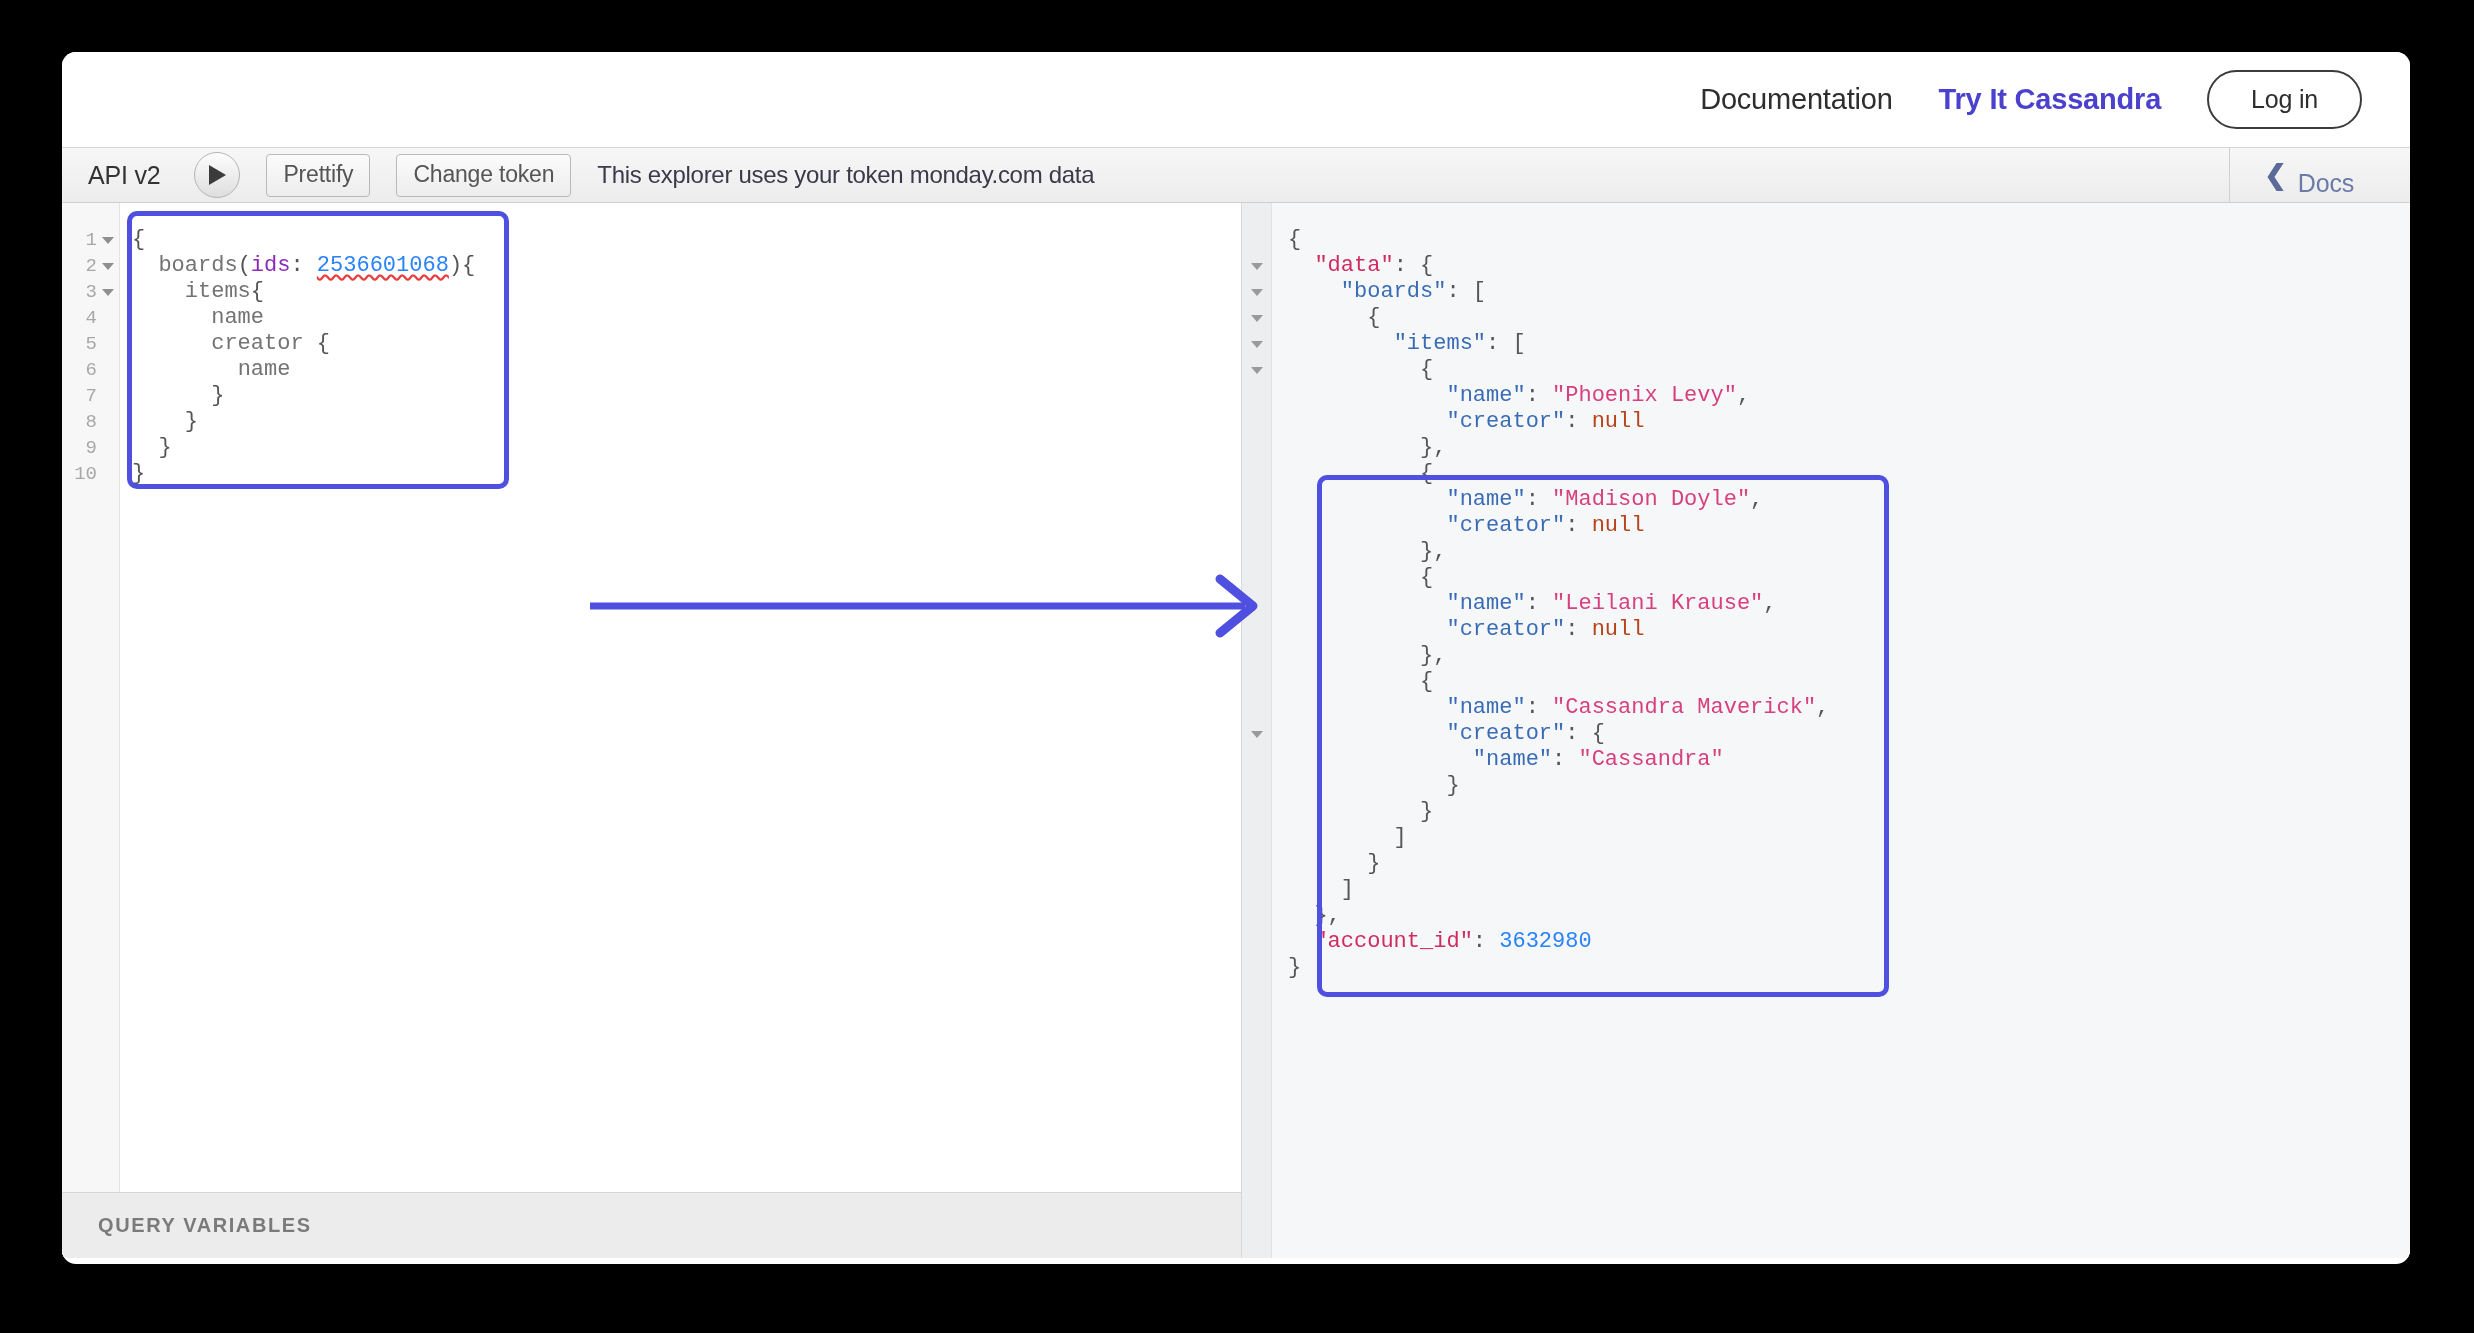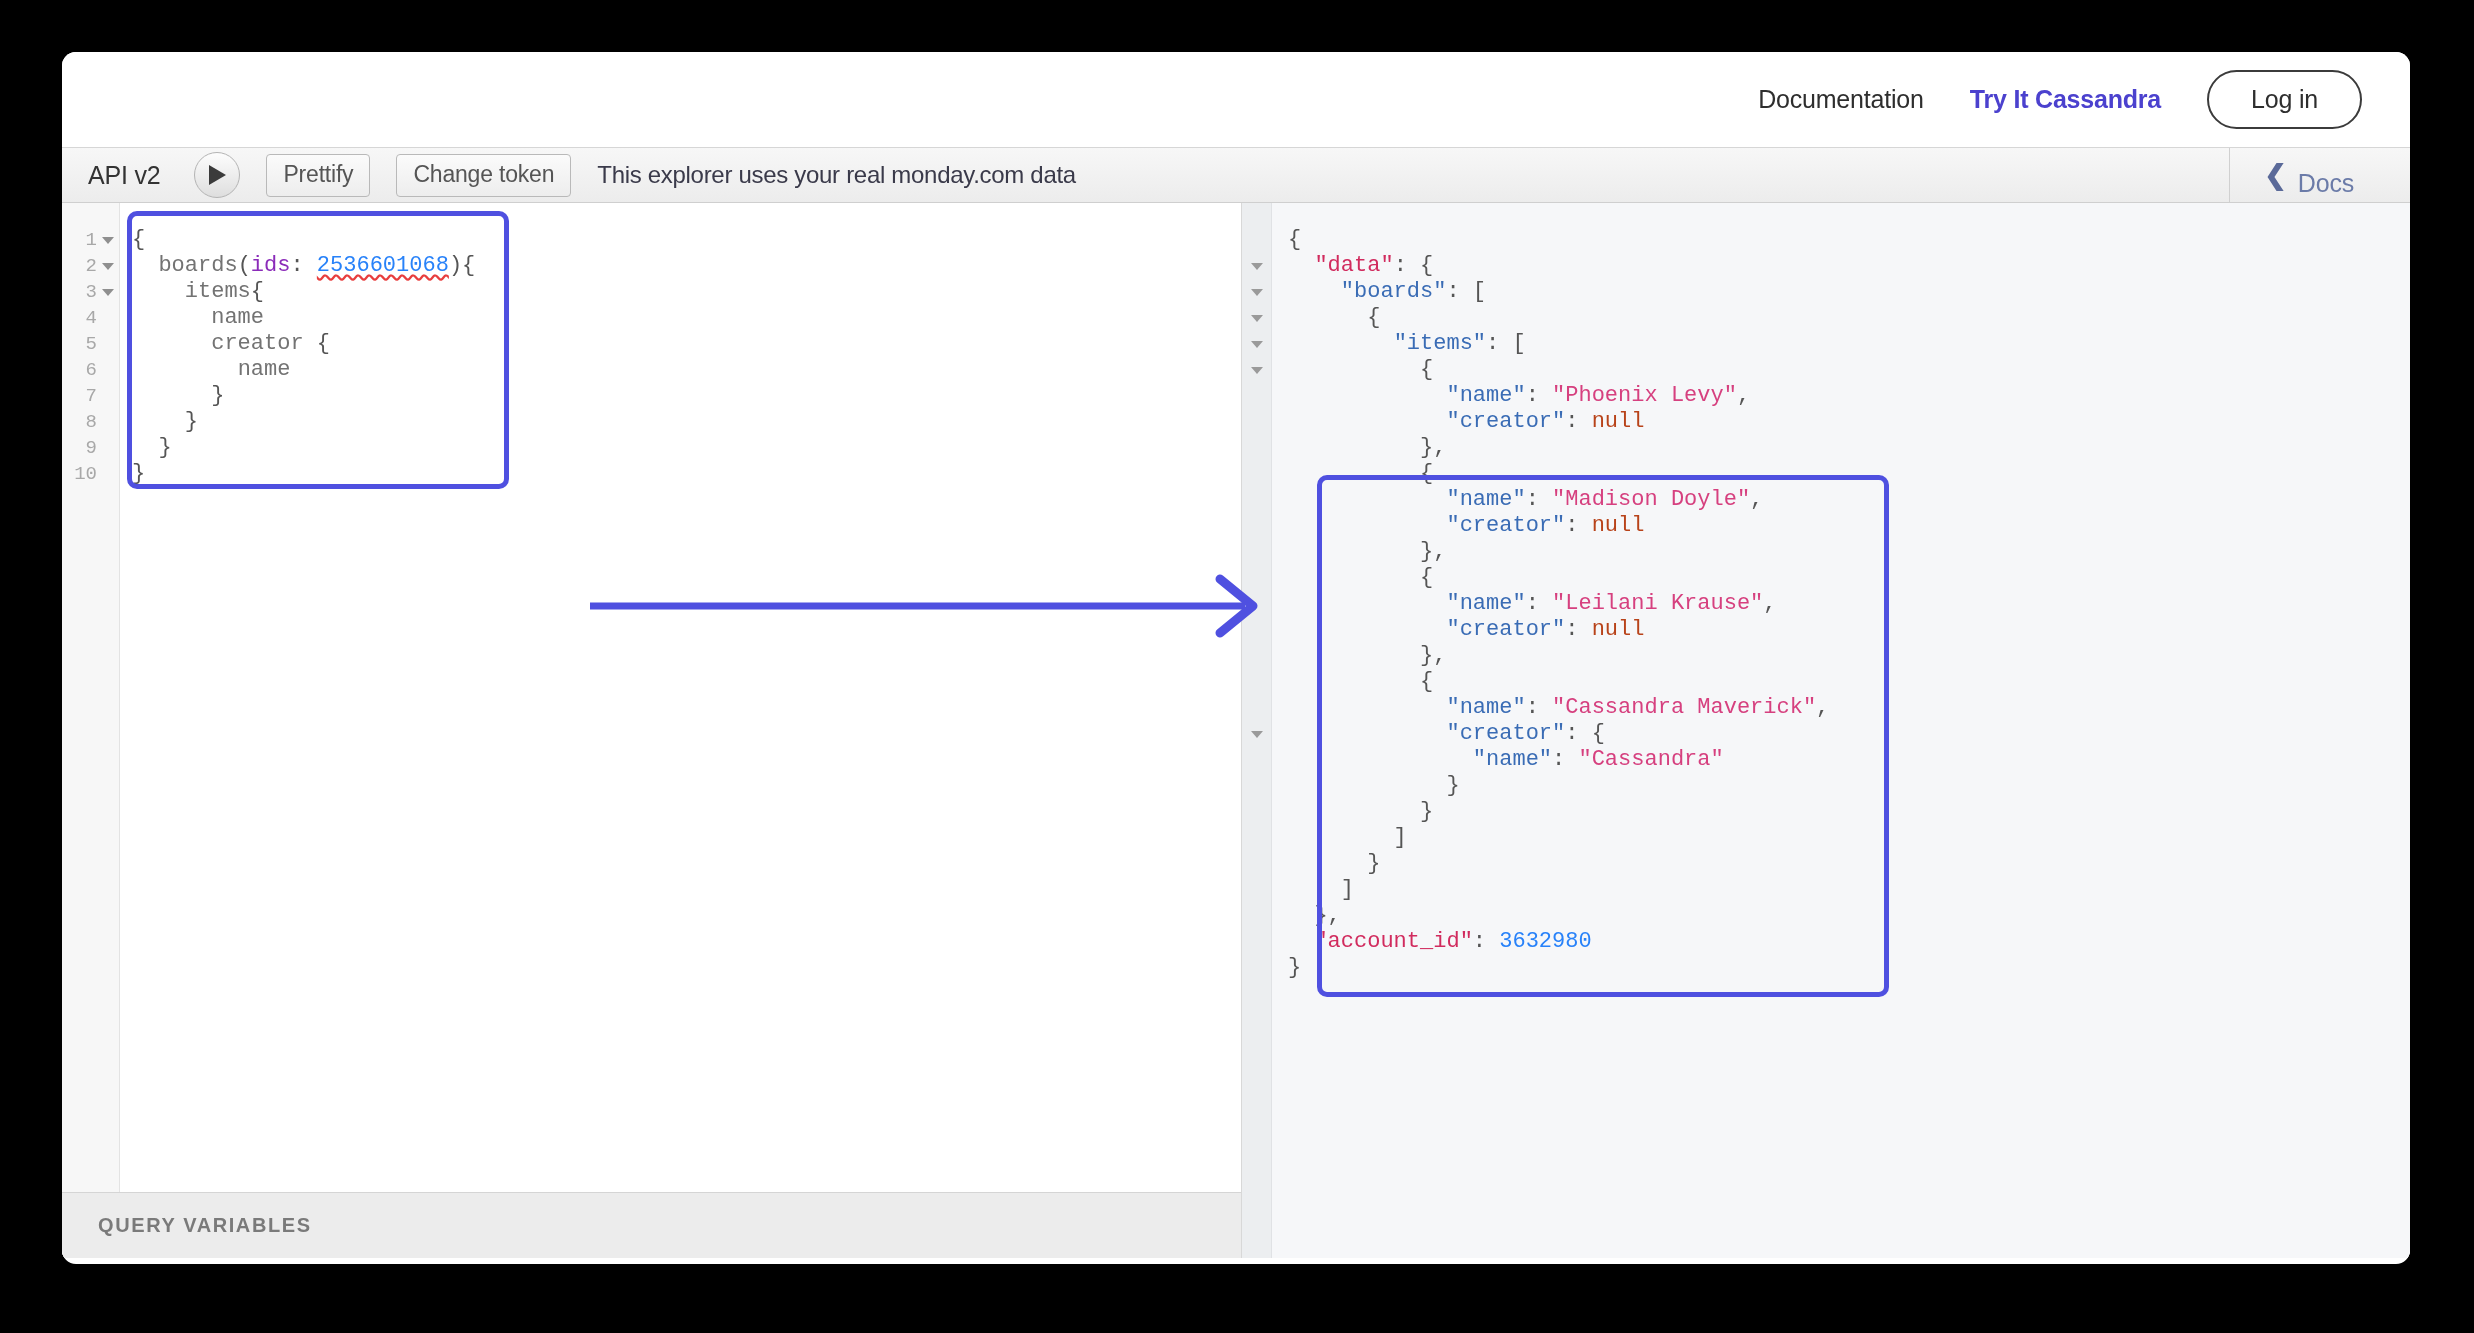--- a/index.html
+++ b/index.html
@@ -68,21 +68,21 @@
   }
   #product-title {
     font-size: 34px; color: #333333; font-weight: 400;
     letter-spacing: -0.3px;
   }
   #nav-right {
     margin-left: auto; margin-right: 48px;
     display: flex; align-items: center;
   }
   .nav-link {
-    font-size: 25px; color: #2e2e2e;
+    font-size: 29px; color: #2e2e2e;
     margin-right: 46px; cursor: pointer;
     letter-spacing: -0.2px;
   }
   .nav-link.accent { color: #4b41ce; font-weight: 600; }
   #login-btn {
     border: 2px solid #3b3b3b;
     border-radius: 30px;
     padding: 13px 42px;
     font-size: 25px; color: #2e2e2e;
     background: #ffffff; cursor: pointer;
@@ -304,21 +304,21 @@
     <span id="api-version">API v2</span>
 
     <div id="execute-btn">
       <svg width="20" height="22" viewBox="0 0 20 22">
         <polygon points="2,1 19,11 2,21" fill="#3b3b3b"></polygon>
       </svg>
     </div>
 
     <button class="tb-btn">Prettify</button>
     <button class="tb-btn">Change token</button>
-    <span id="explorer-note">This explorer uses your real monday.com data</span>
+    <span id="explorer-note">This explorer uses your token monday.com data</span>
 
     <div id="docs-link-wrap">
       <span id="docs-chevron">❮</span>
       <span id="docs-label">Docs</span>
     </div>
   </div>
 
   <div id="editor-body">
 
     <div id="query-pane">

